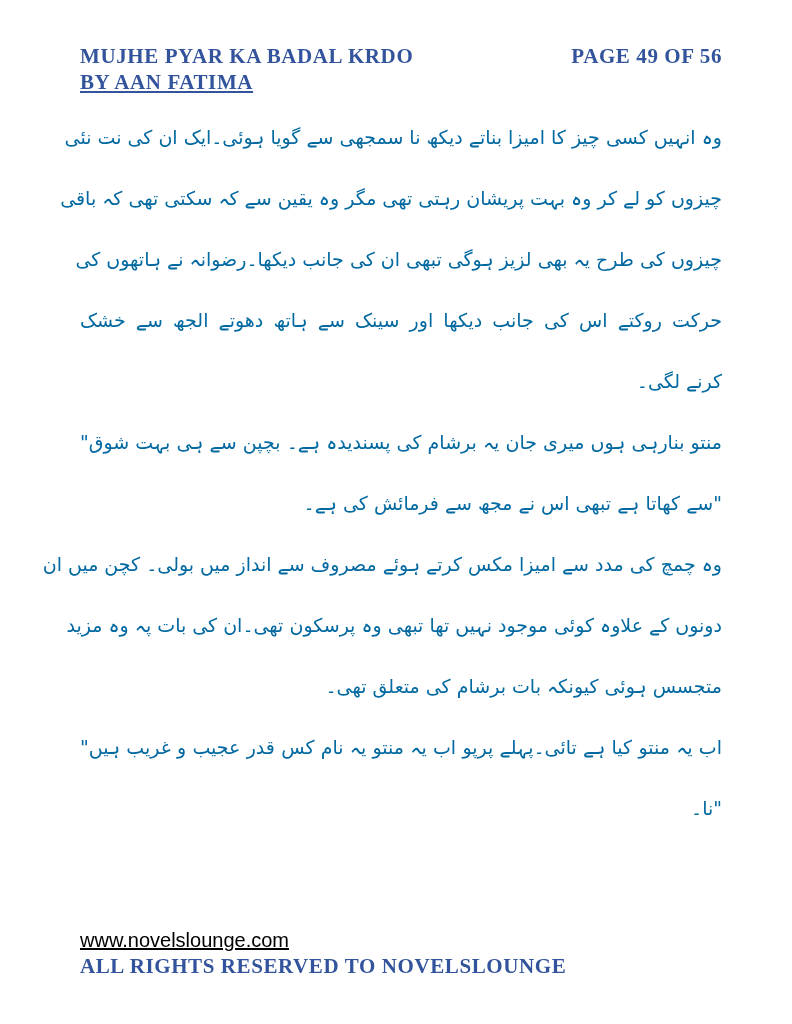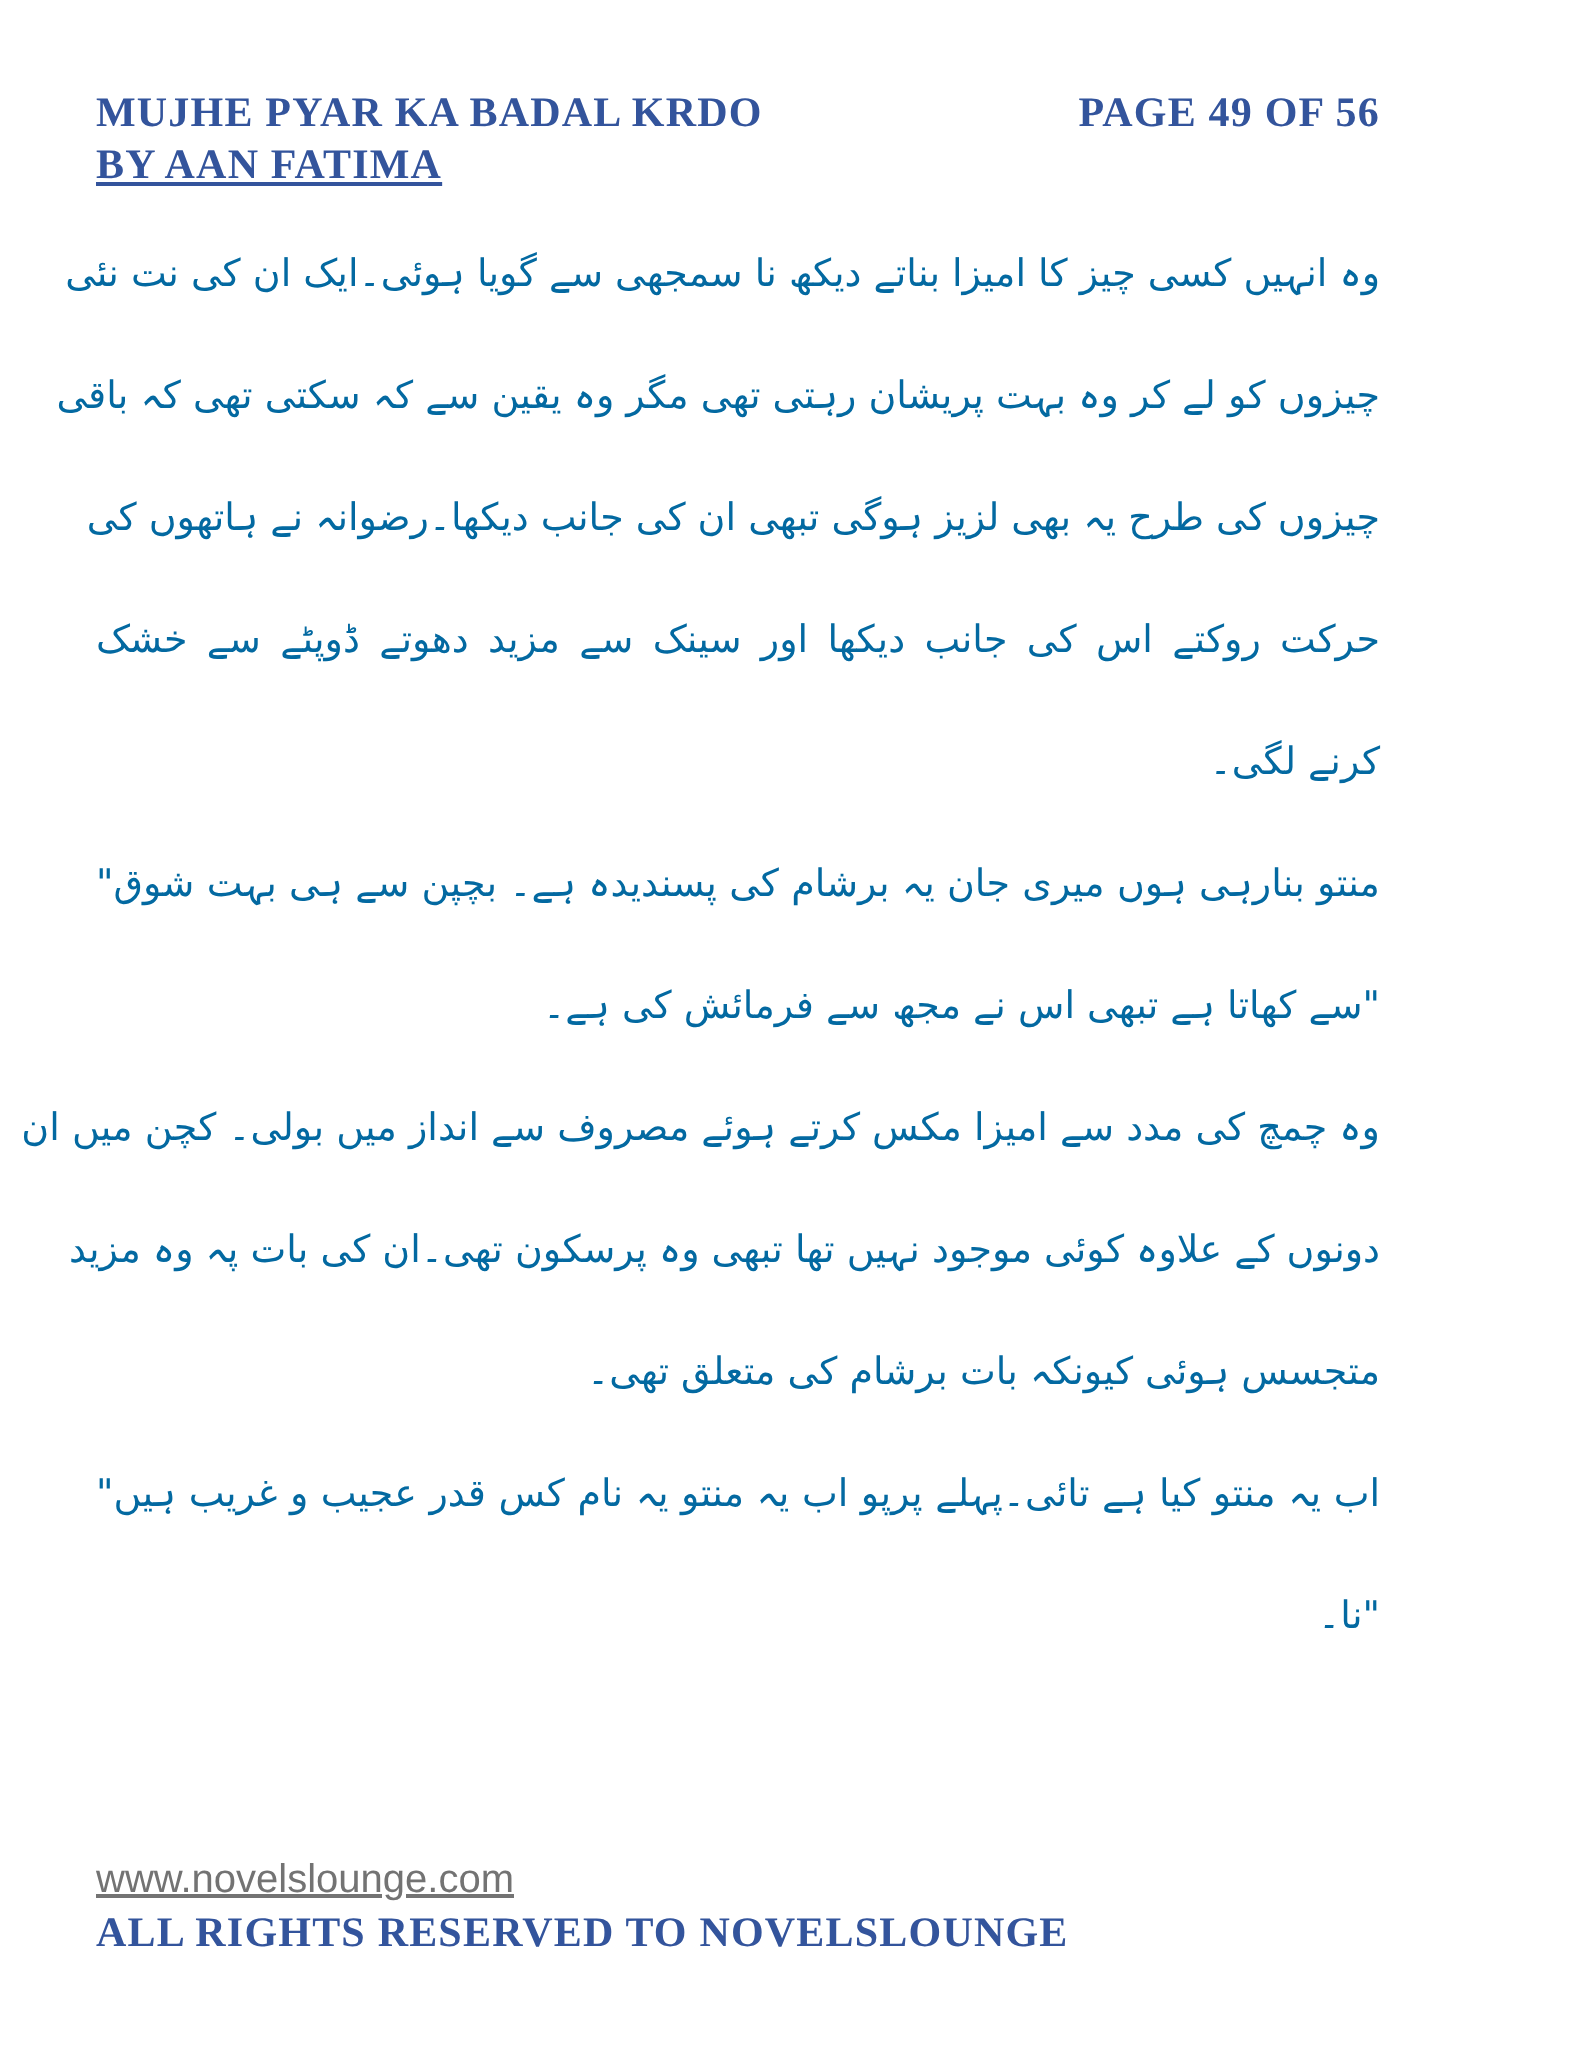--- a/index.html
+++ b/index.html
@@ -14,20 +14,21 @@
   }
   .page {
     box-sizing: border-box;
     width: 736px;
     height: 1024px;
     padding: 44px 46px 0 48px;
     display: flex;
     flex-direction: column;
     overflow: hidden;
     background: #ffffff;
+    margin-left: 32px;
   }
   
   .hdr {
     display: flex;
     justify-content: space-between;
     align-items: flex-start;
   }
   .deco-caps {
     font-family: "Liberation Serif", serif;
     font-weight: 700;
@@ -63,21 +64,21 @@
   }
   .line.last {
   }
   
   .footer {
     margin-top: auto;
     padding-bottom: 44px;
   }
   .site-link {
     display: inline-block;
-    color: #737373;
+    color: #000000;
     text-decoration: underline;
     font-family: "Liberation Sans", sans-serif;
     font-size: 20px;
     line-height: 1.2;
     cursor: pointer;
   }
   .rights {
     font-size: 21px;
     margin-top: 2px;
   }
@@ -92,21 +93,21 @@
       <div class="deco-caps hdr-title">MUJHE PYAR KA BADAL KRDO</div>
       <div class="deco-caps hdr-author">BY AAN FATIMA</div>
     </div>
     <div class="deco-caps page-indicator">PAGE 49 OF 56</div>
   </div>
 
   <div class="body-text" dir="rtl">
       <div class="line justify" dir="rtl">وہ انہیں کسی چیز کا امیزا بناتے دیکھ نا سمجھی سے گویا ہوئی۔ایک ان کی نت نئی</div>
       <div class="line justify" dir="rtl">چیزوں کو لے کر وہ بہت پریشان رہتی تھی مگر وہ یقین سے کہ سکتی تھی کہ باقی</div>
       <div class="line justify" dir="rtl">چیزوں کی طرح یہ بھی لزیز ہوگی تبھی ان کی جانب دیکھا۔رضوانہ نے ہاتھوں کی</div>
-      <div class="line justify" dir="rtl">حرکت روکتے اس کی جانب دیکھا اور سینک سے مزید دھوتے ڈوپٹے سے خشک</div>
+      <div class="line justify" dir="rtl">حرکت روکتے اس کی جانب دیکھا اور سینک سے ہاتھ دھوتے الجھ سے خشک</div>
       <div class="line last" dir="rtl">کرنے لگی۔</div>
       <div class="line justify" dir="rtl">منتو بنارہی ہوں میری جان یہ برشام کی پسندیدہ ہے۔ بچپن سے ہی بہت شوق"</div>
       <div class="line last" dir="rtl">"سے کھاتا ہے تبھی اس نے مجھ سے فرمائش کی ہے۔</div>
       <div class="line justify" dir="rtl">وہ چمچ کی مدد سے امیزا مکس کرتے ہوئے مصروف سے انداز میں بولی۔ کچن میں ان</div>
       <div class="line justify" dir="rtl">دونوں کے علاوہ کوئی موجود نہیں تھا تبھی وہ پرسکون تھی۔ان کی بات پہ وہ مزید</div>
       <div class="line last" dir="rtl">متجسس ہوئی کیونکہ بات برشام کی متعلق تھی۔</div>
       <div class="line justify" dir="rtl">اب یہ منتو کیا ہے تائی۔پہلے پرپو اب یہ منتو یہ نام کس قدر عجیب و غریب ہیں"</div>
       <div class="line last" dir="rtl">"نا۔</div>
     </div>
 

